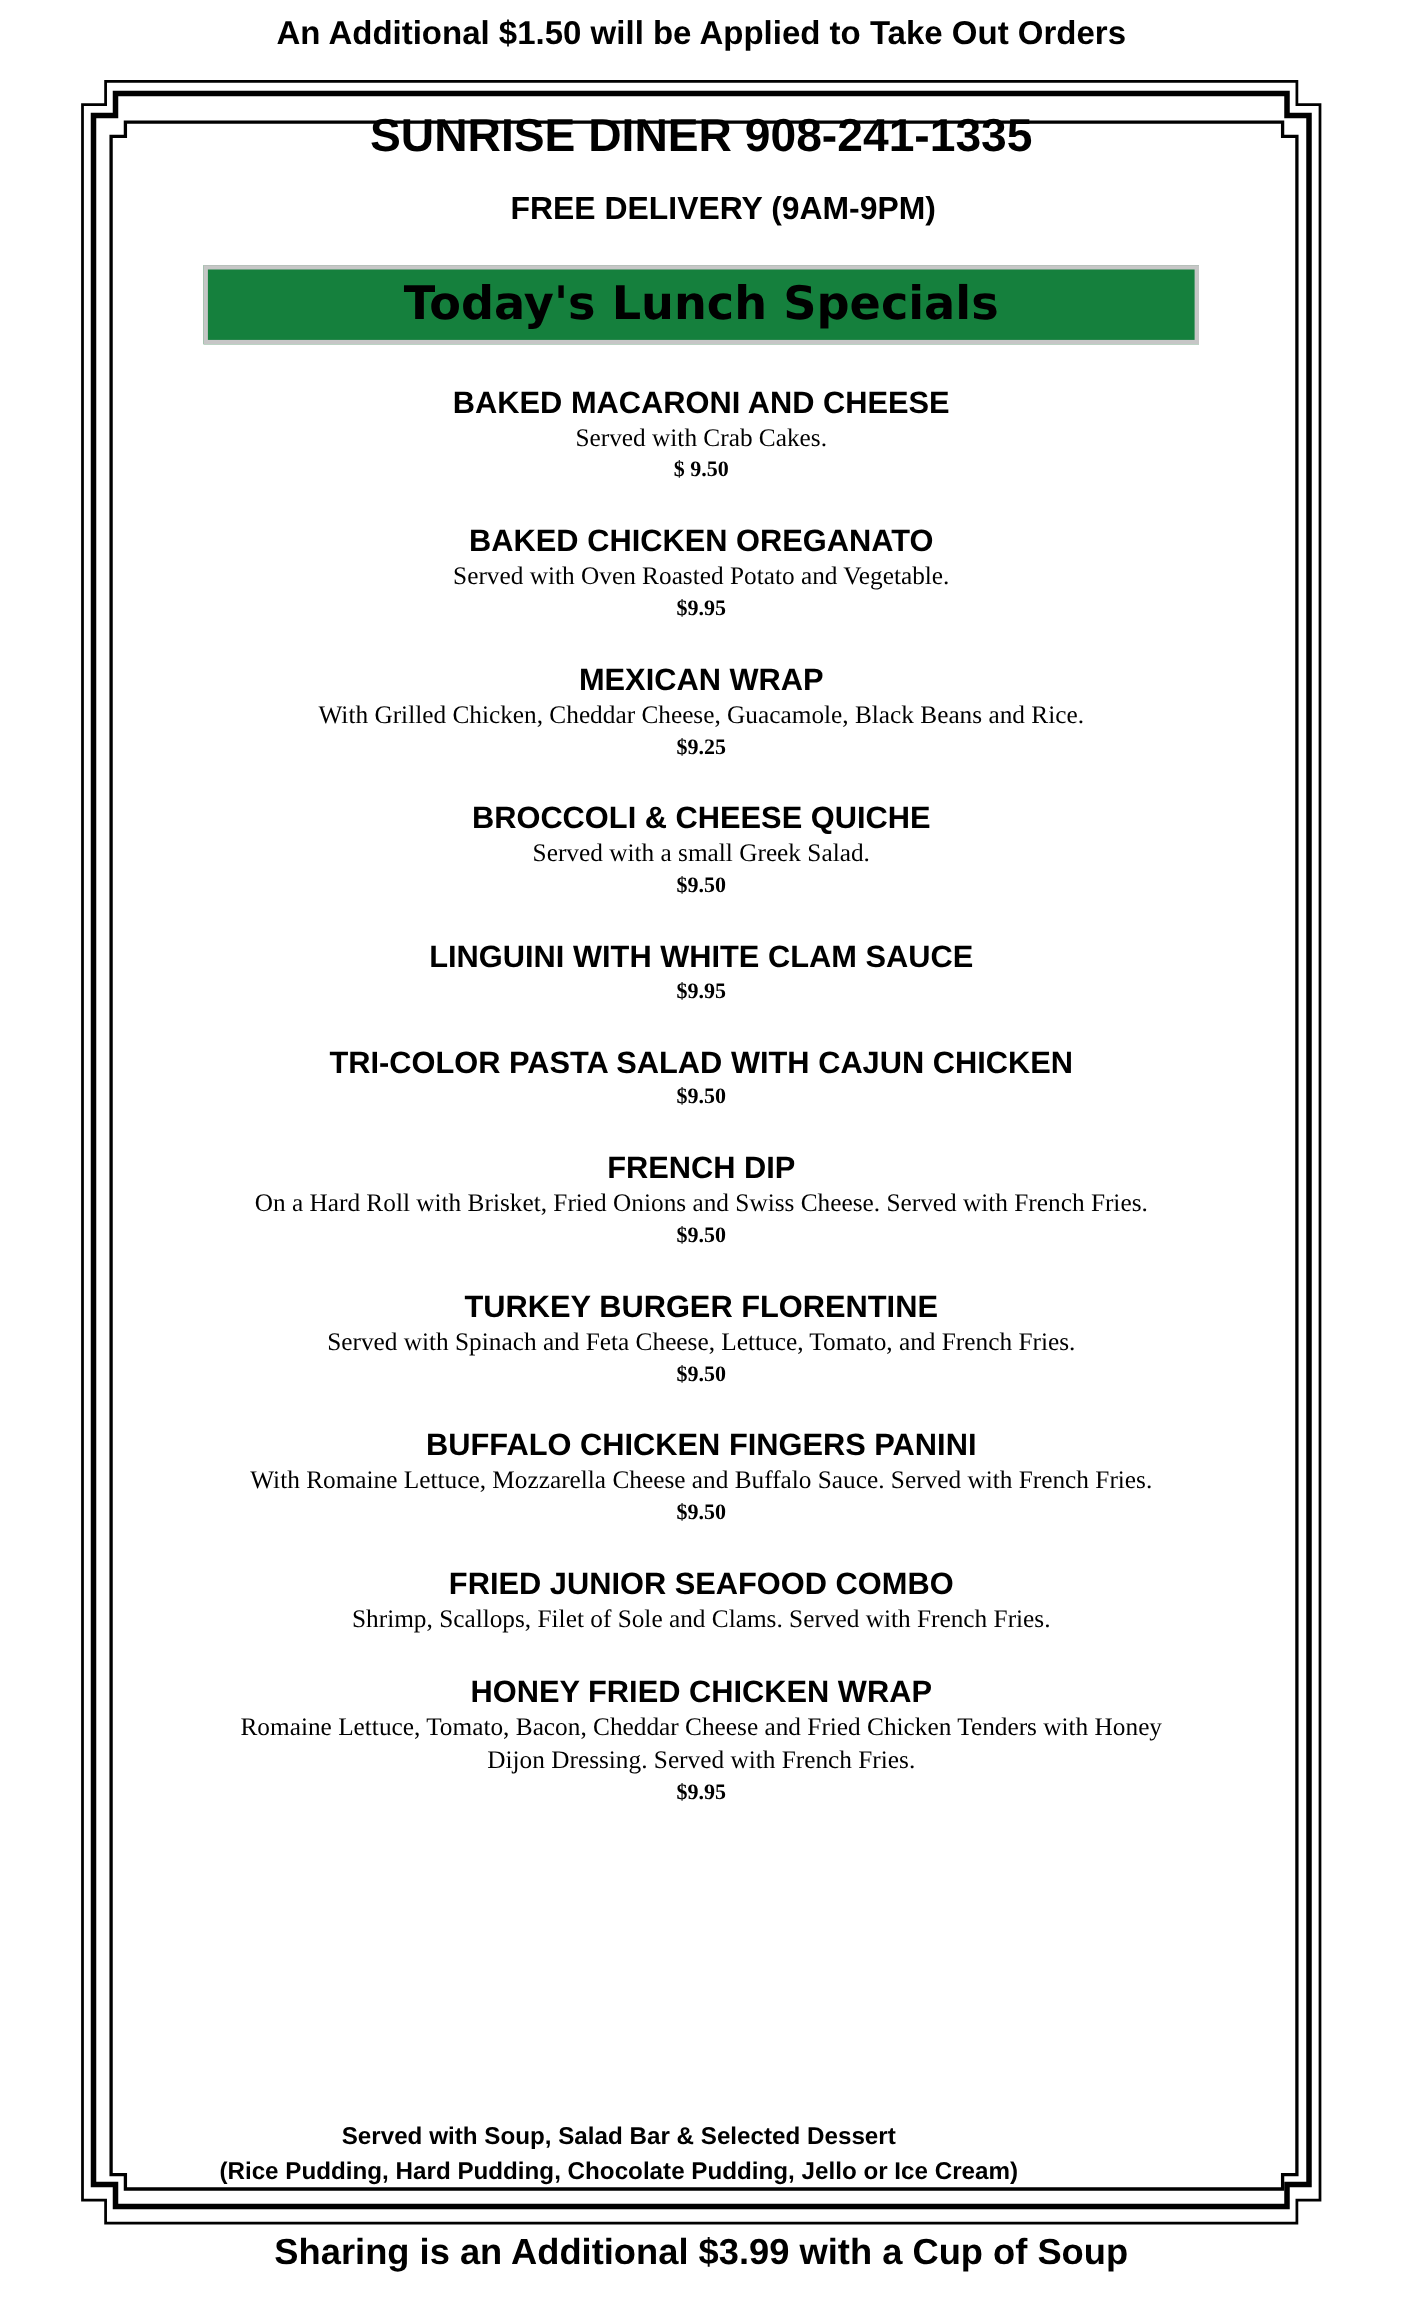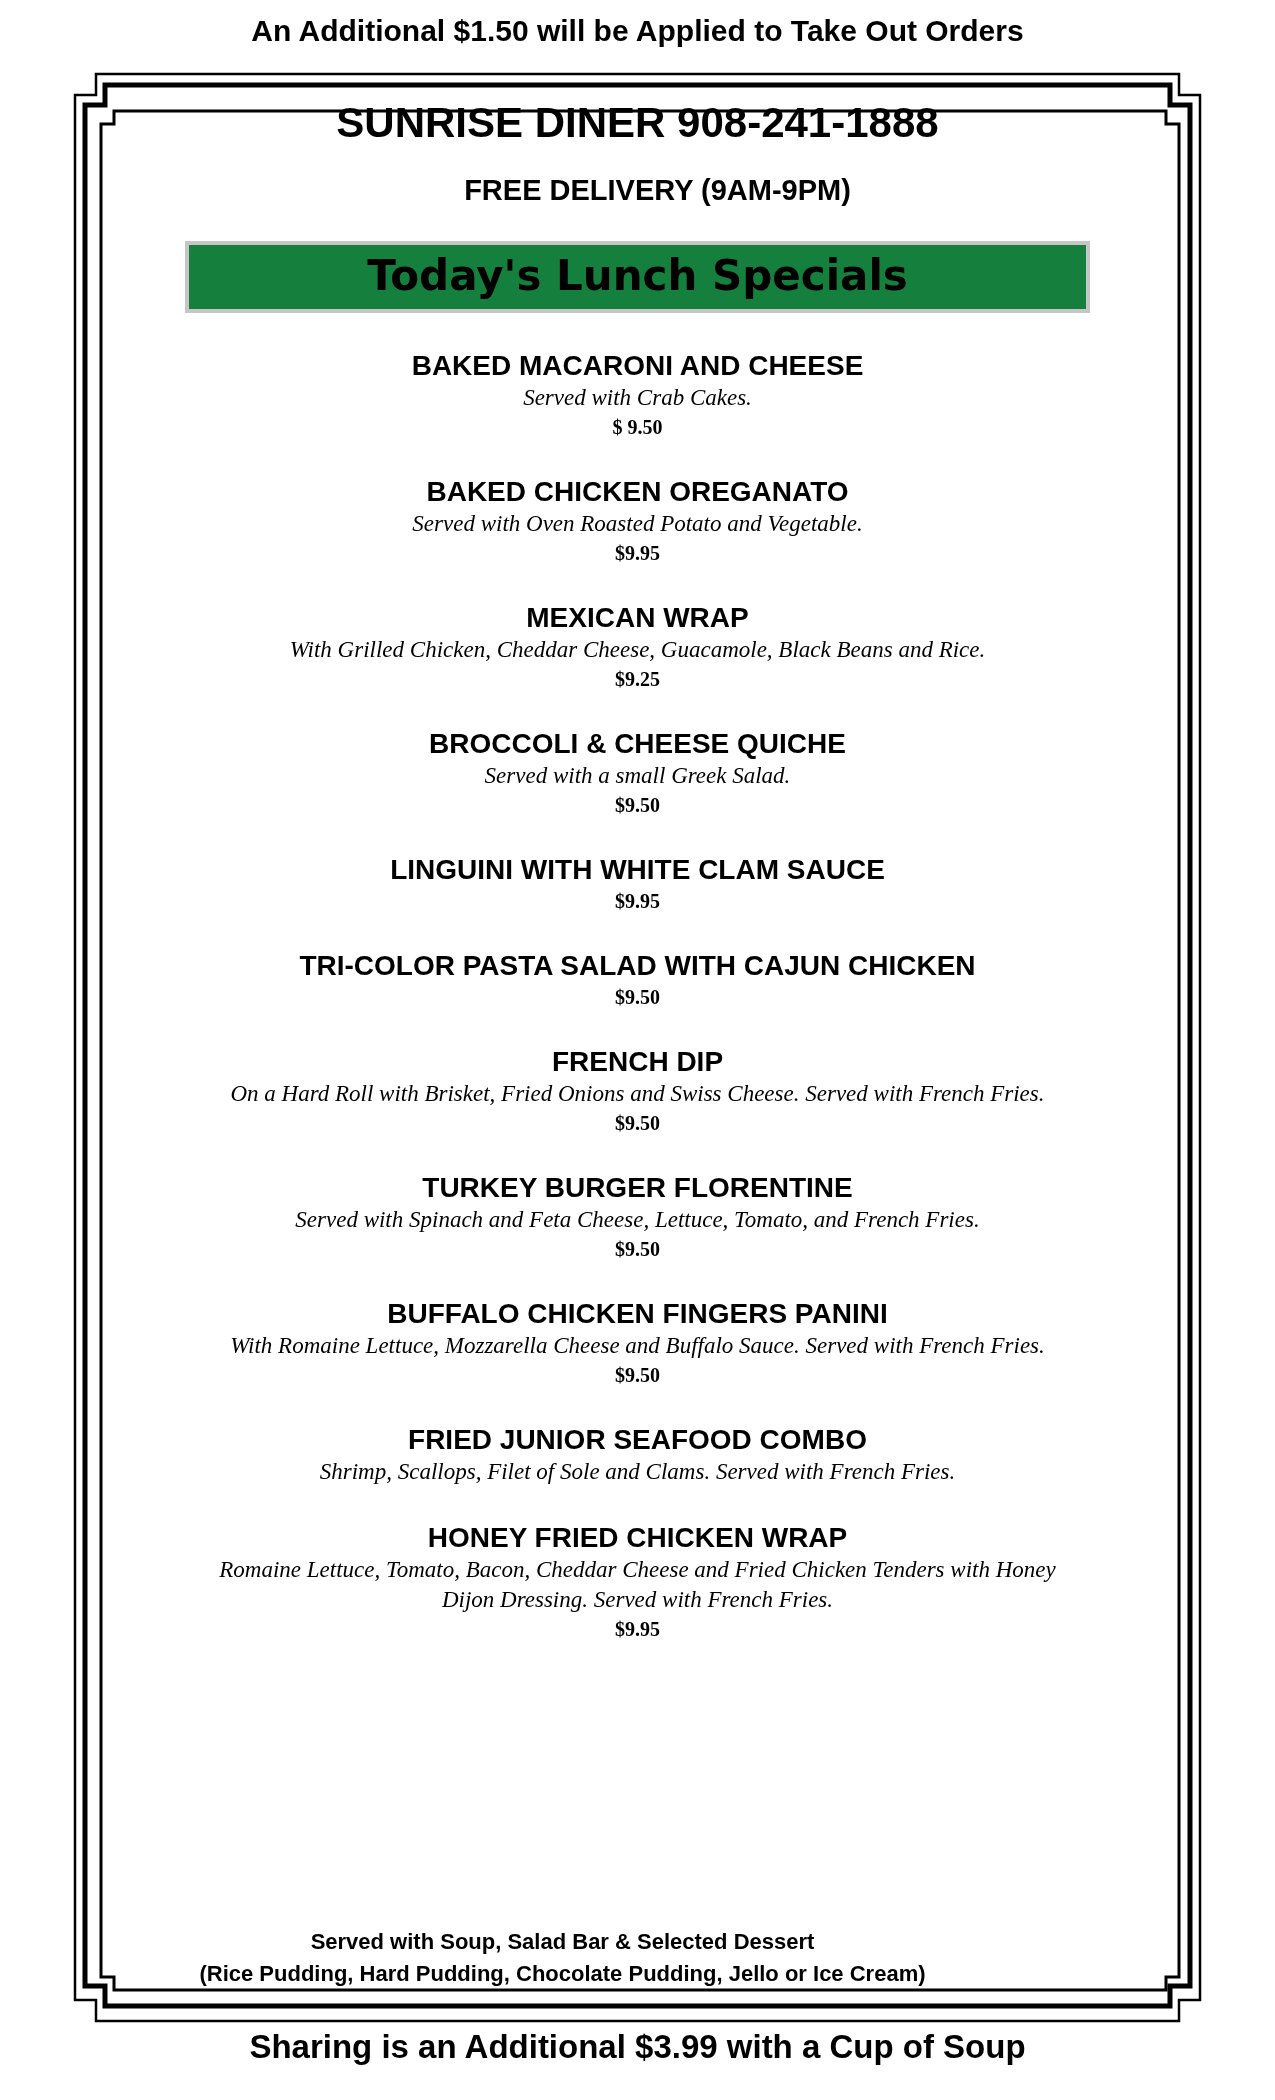--- a/index.html
+++ b/index.html
@@ -72,21 +72,20 @@
     font-size:28px;
     font-weight:bold;
     line-height:34px;
   }
   .item-desc{
     font-family:"Liberation Serif",serif;
     font-size:23px;
     line-height:30px;
     max-width:880px;
     margin:0 auto;
-    font-style:italic;
   }
   .item-desc:empty{display:none;}
   .item-price{
     font-family:"Liberation Serif",serif;
     font-size:20px;
     font-weight:bold;
     line-height:28px;
   }
   .footer-note1,.footer-note2{
     position:absolute;
@@ -120,21 +119,21 @@
 
     <path d="M 105,85 L 1170,85 L 1170,105 L 1190,105 L 1190,1986 L 1170,1986 L 1170,2006 L 105,2006 L 105,1986 L 85,1986 L 85,105 L 105,105 Z" fill="none" stroke="#000000" stroke-width="5"></path>
 
     <path d="M 114,111 L 1166,111 L 1166,124 L 1179,124 L 1179,1977 L 1166,1977 L 1166,1990 L 114,1990 L 114,1977 L 101,1977 L 101,124 L 114,124 Z" fill="none" stroke="#000000" stroke-width="3"></path>
   </svg>
 
   <div class="top-banner">An Additional $1.50 will be Applied to Take Out Orders</div>
 
   <div class="menu-body">
 
-    <h1 class="diner-title">SUNRISE DINER 908-241-1888</h1>
+    <h1 class="diner-title">SUNRISE DINER 908-241-1335</h1>
 
     <div class="delivery-subtitle">FREE DELIVERY (9AM-9PM)</div>
 
     <div class="specials-box">
       <div class="specials-title">Today's Lunch Specials</div>
     </div>
 
     <div class="items">
 
       <div class="item">

